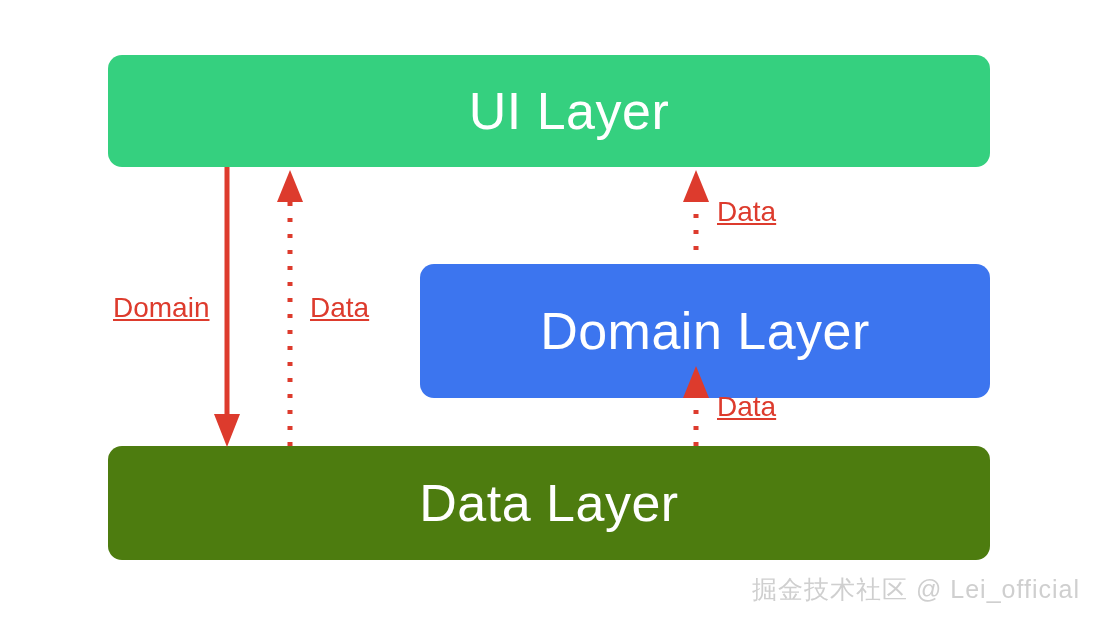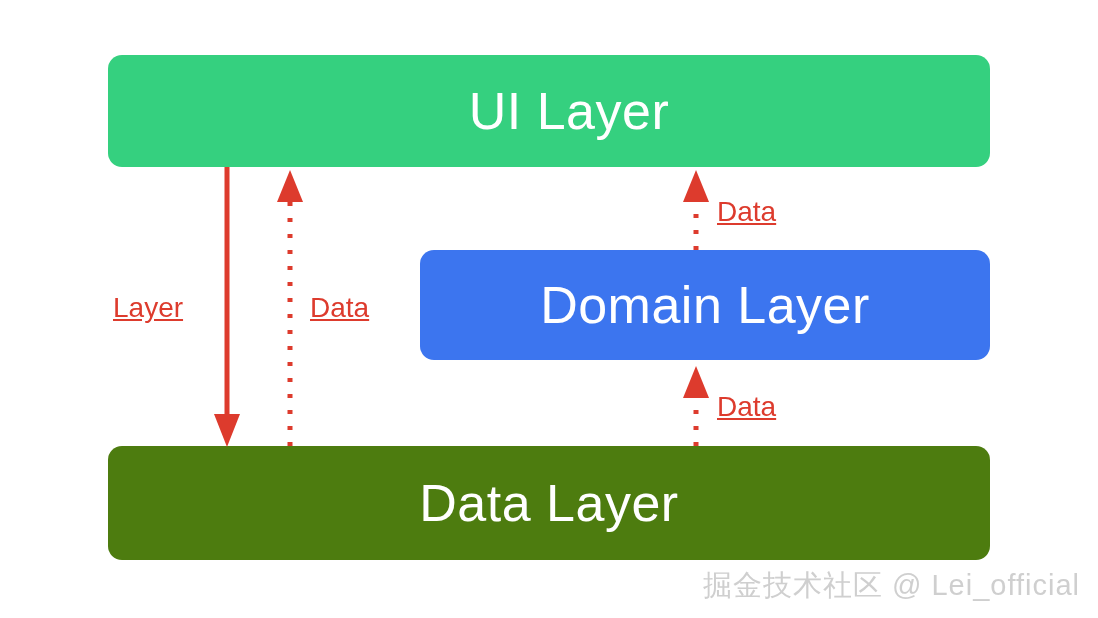--- a/index.html
+++ b/index.html
@@ -40,23 +40,23 @@
   #ui-layer-box {
     left: 108px;
     top: 55px;
     width: 882px;
     height: 112px;
   }
   #ui-layer-box .layer-label { font-size: 52px; }
 
   #domain-layer-box {
     left: 420px;
-    top: 250px;
+    top: 264px;
     width: 570px;
-    height: 110px;
+    height: 134px;
   }
   #domain-layer-box .layer-label { font-size: 52px; }
 
   #data-layer-box {
     left: 108px;
     top: 446px;
     width: 882px;
     height: 114px;
   }
   #data-layer-box .layer-label { font-size: 52px; }
@@ -84,21 +84,21 @@
   #label-data-left { left: 310px; top: 294px; }
   #label-data-upper-right { left: 717px; top: 198px; }
   #label-data-lower-right { left: 717px; top: 393px; }
 
   
   #watermark {
     position: absolute;
     right: 18px;
     bottom: 12px;
     font-family: "Liberation Sans", sans-serif;
-    font-size: 29px;
+    font-size: 25px;
     color: #cfcfcf;
     letter-spacing: 1px;
     white-space: nowrap;
   }
 </style>
 </head>
 <body style="background: rgb(255, 255, 255);">
 
 <div id="canvas" style="background: rgb(255, 255, 255);">
 
@@ -130,21 +130,21 @@
       <line class="edge-stroke" x1="696" y1="250" x2="696" y2="195" stroke-width="5" stroke-linecap="butt" stroke-dasharray="4 12" stroke="#DD3B2D"></line>
       <polygon class="edge-fill" points="696,170 683,202 709,202" fill="#DD3B2D"></polygon>
     </g>
 
     <g>
       <line class="edge-stroke" x1="696" y1="446" x2="696" y2="391" stroke-width="5" stroke-linecap="butt" stroke-dasharray="4 12" stroke="#DD3B2D"></line>
       <polygon class="edge-fill" points="696,366 683,398 709,398" fill="#DD3B2D"></polygon>
     </g>
   </svg>
 
-  <div class="edge-label" id="label-events" style="color: rgb(221, 59, 45);">Layer</div>
+  <div class="edge-label" id="label-events" style="color: rgb(221, 59, 45);">Domain</div>
 
   <div class="edge-label" id="label-data-left" style="color: rgb(221, 59, 45);">Data</div>
 
   <div class="edge-label" id="label-data-upper-right" style="color: rgb(221, 59, 45);">Data</div>
 
   <div class="edge-label" id="label-data-lower-right" style="color: rgb(221, 59, 45);">Data</div>
 
   <div id="watermark" style="color: rgb(207, 207, 207);">掘金技术社区 @ Lei_official</div>
 
 </div>

